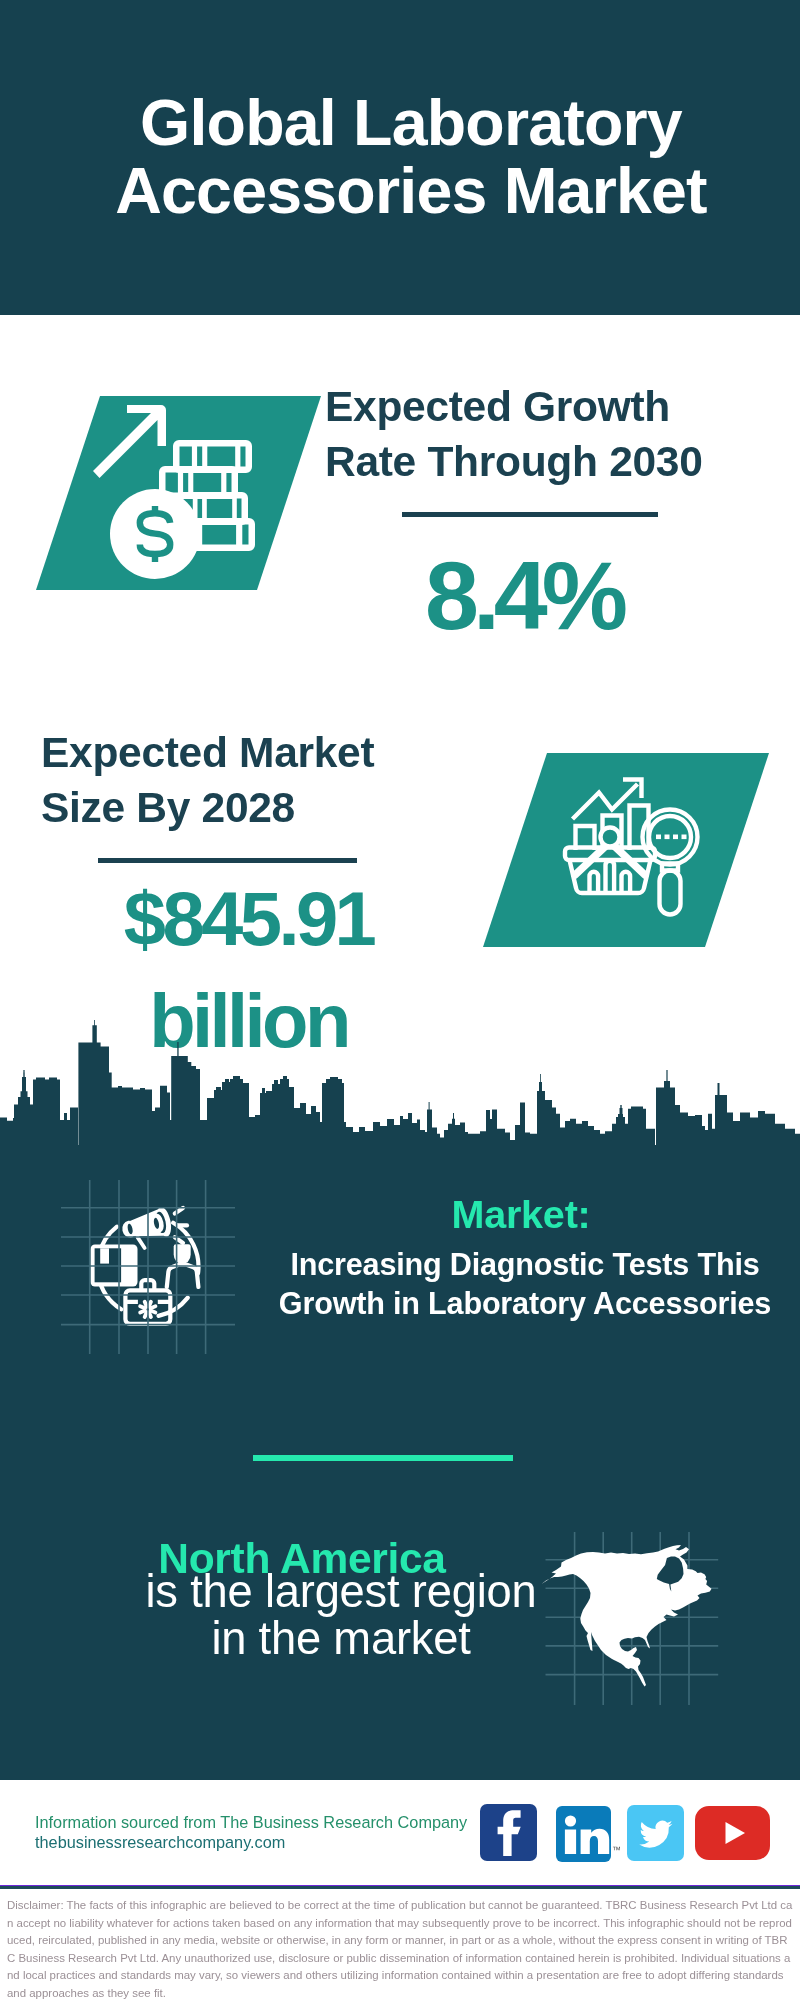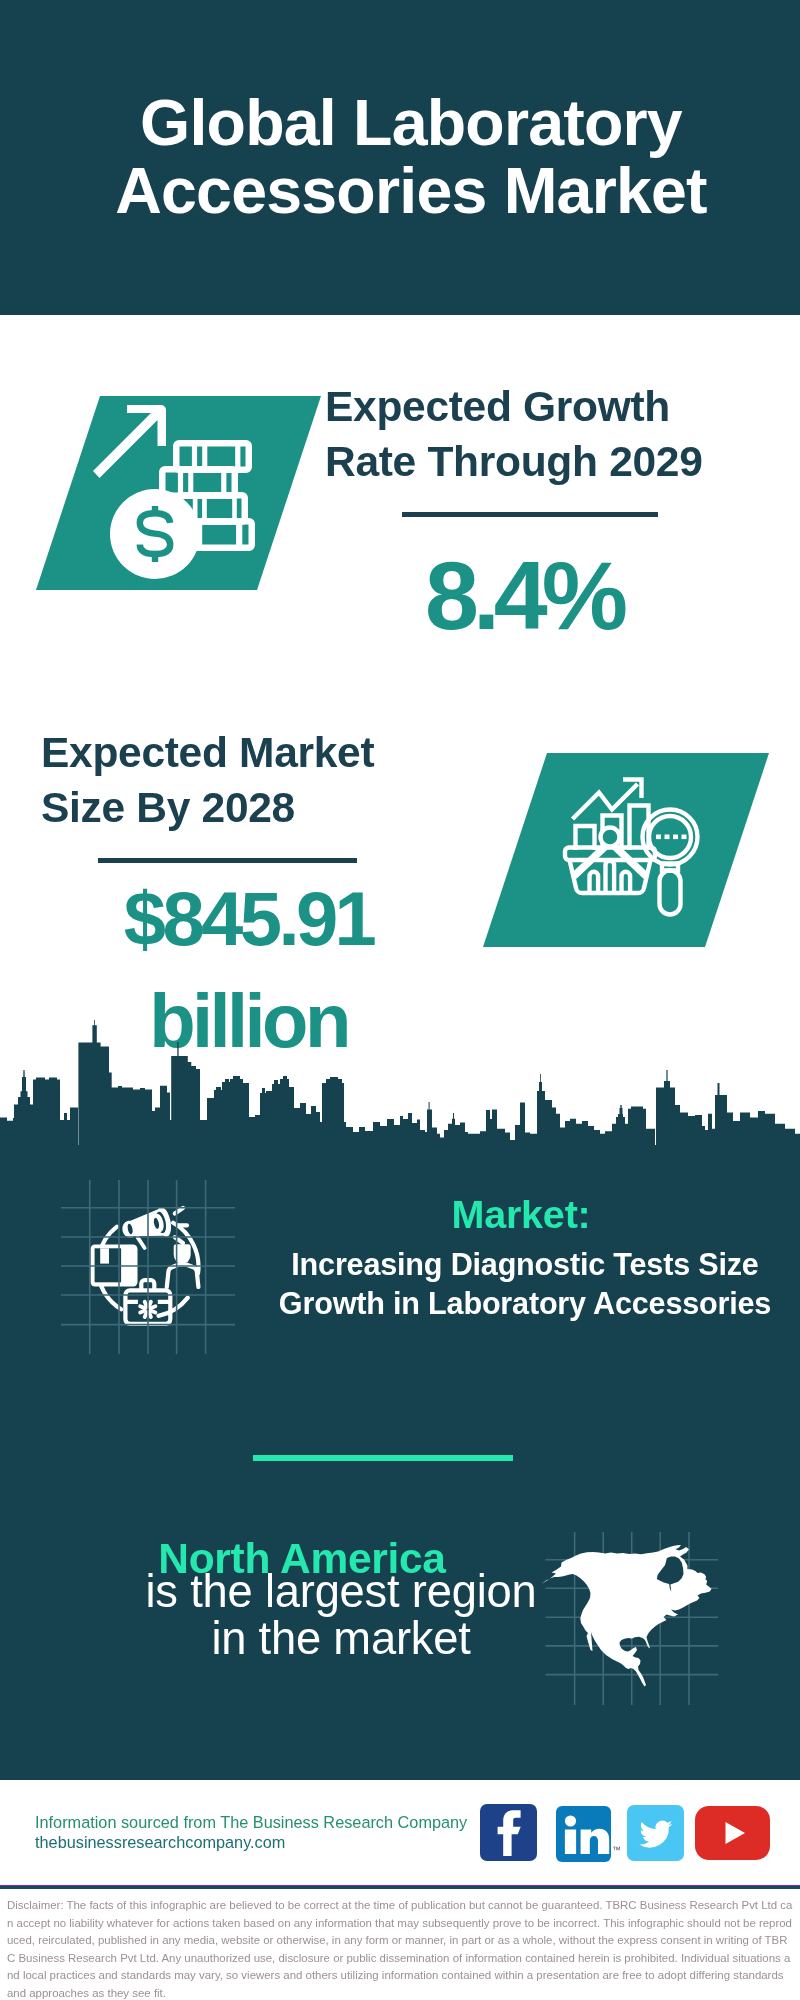--- a/index.html
+++ b/index.html
@@ -96,21 +96,21 @@
       <path d="M81 96 H142 a6 6 0 0 1 6 6 V123 a6 6 0 0 1 -6 6 H81 a6 6 0 0 1 -6 -6 V102 a6 6 0 0 1 6 -6 Z M81.5 102.5 H92.8 V122.5 H81.5 Z M97.5 102.5 H102.1 V122.5 H97.5 Z M106.8 102.5 H132.2 V122.5 H106.8 Z M136.8 102.5 H141.5 V122.5 H136.8 Z " fill="#fff" fill-rule="evenodd"></path>
       <path d="M68 122 H149 a6 6 0 0 1 6 6 V149 a6 6 0 0 1 -6 6 H68 a6 6 0 0 1 -6 -6 V128 a6 6 0 0 1 6 -6 Z M68.5 128.5 H83.6 V148.5 H68.5 Z M89.8 128.5 H96.0 V148.5 H89.8 Z M102.2 128.5 H136.1 V148.5 H102.2 Z M142.3 128.5 H148.5 V148.5 H142.3 Z " fill="#fff" fill-rule="evenodd"></path>
       <circle cx="55" cy="138" r="45" fill="#fff"></circle>
       <g stroke="#1c9186" stroke-width="8" fill="none" transform="translate(55,138) scale(0.80) translate(-55,-138)">
         <path d="M74 124 q-1.5 -12 -19 -12 q-19 0 -19 12 q0 12 19 13.5 q19 1.5 19 13.5 q0 12 -19 12 q-19 0 -19 -12"></path>
         <path d="M55 103 V112 M55 164 V173"></path>
       </g>
     </svg>
     <div class="growth-text">
       <div>Expected Growth</div>
-      <div>Rate Through 2029</div>
+      <div>Rate Through 2030</div>
     </div>
     <div class="growth-rule"></div>
     <div class="growth-value">8.4%</div>
   </div>
 
   <div class="sec-size">
     <div class="para size-para"></div>
     <svg class="size-icon" viewBox="0 0 160 160" width="160" height="160" overflow="visible">
       <g fill="none" stroke="#fff" stroke-width="4.4" stroke-linejoin="miter" stroke-linecap="butt">
 
@@ -236,21 +236,21 @@
         <line x1="61" y1="1207.8" x2="235" y2="1207.8"></line>
         <line x1="61" y1="1237" x2="235" y2="1237"></line>
         <line x1="61" y1="1266" x2="235" y2="1266"></line>
         <line x1="61" y1="1295" x2="235" y2="1295"></line>
         <line x1="61" y1="1324.6" x2="235" y2="1324.6"></line>
       </g>
   </svg>
 
   <div class="driver-head">Market:</div>
   <div class="driver-text">
-    <div>Increasing Diagnostic Tests Size</div>
+    <div>Increasing Diagnostic Tests This</div>
     <div>Growth in Laboratory Accessories</div>
   </div>
 
   <div class="mid-rule"></div>
 
   <div class="region-name">North America</div>
   <div class="region-text">
     <div>is the largest region</div>
     <div>in the market</div>
   </div>

